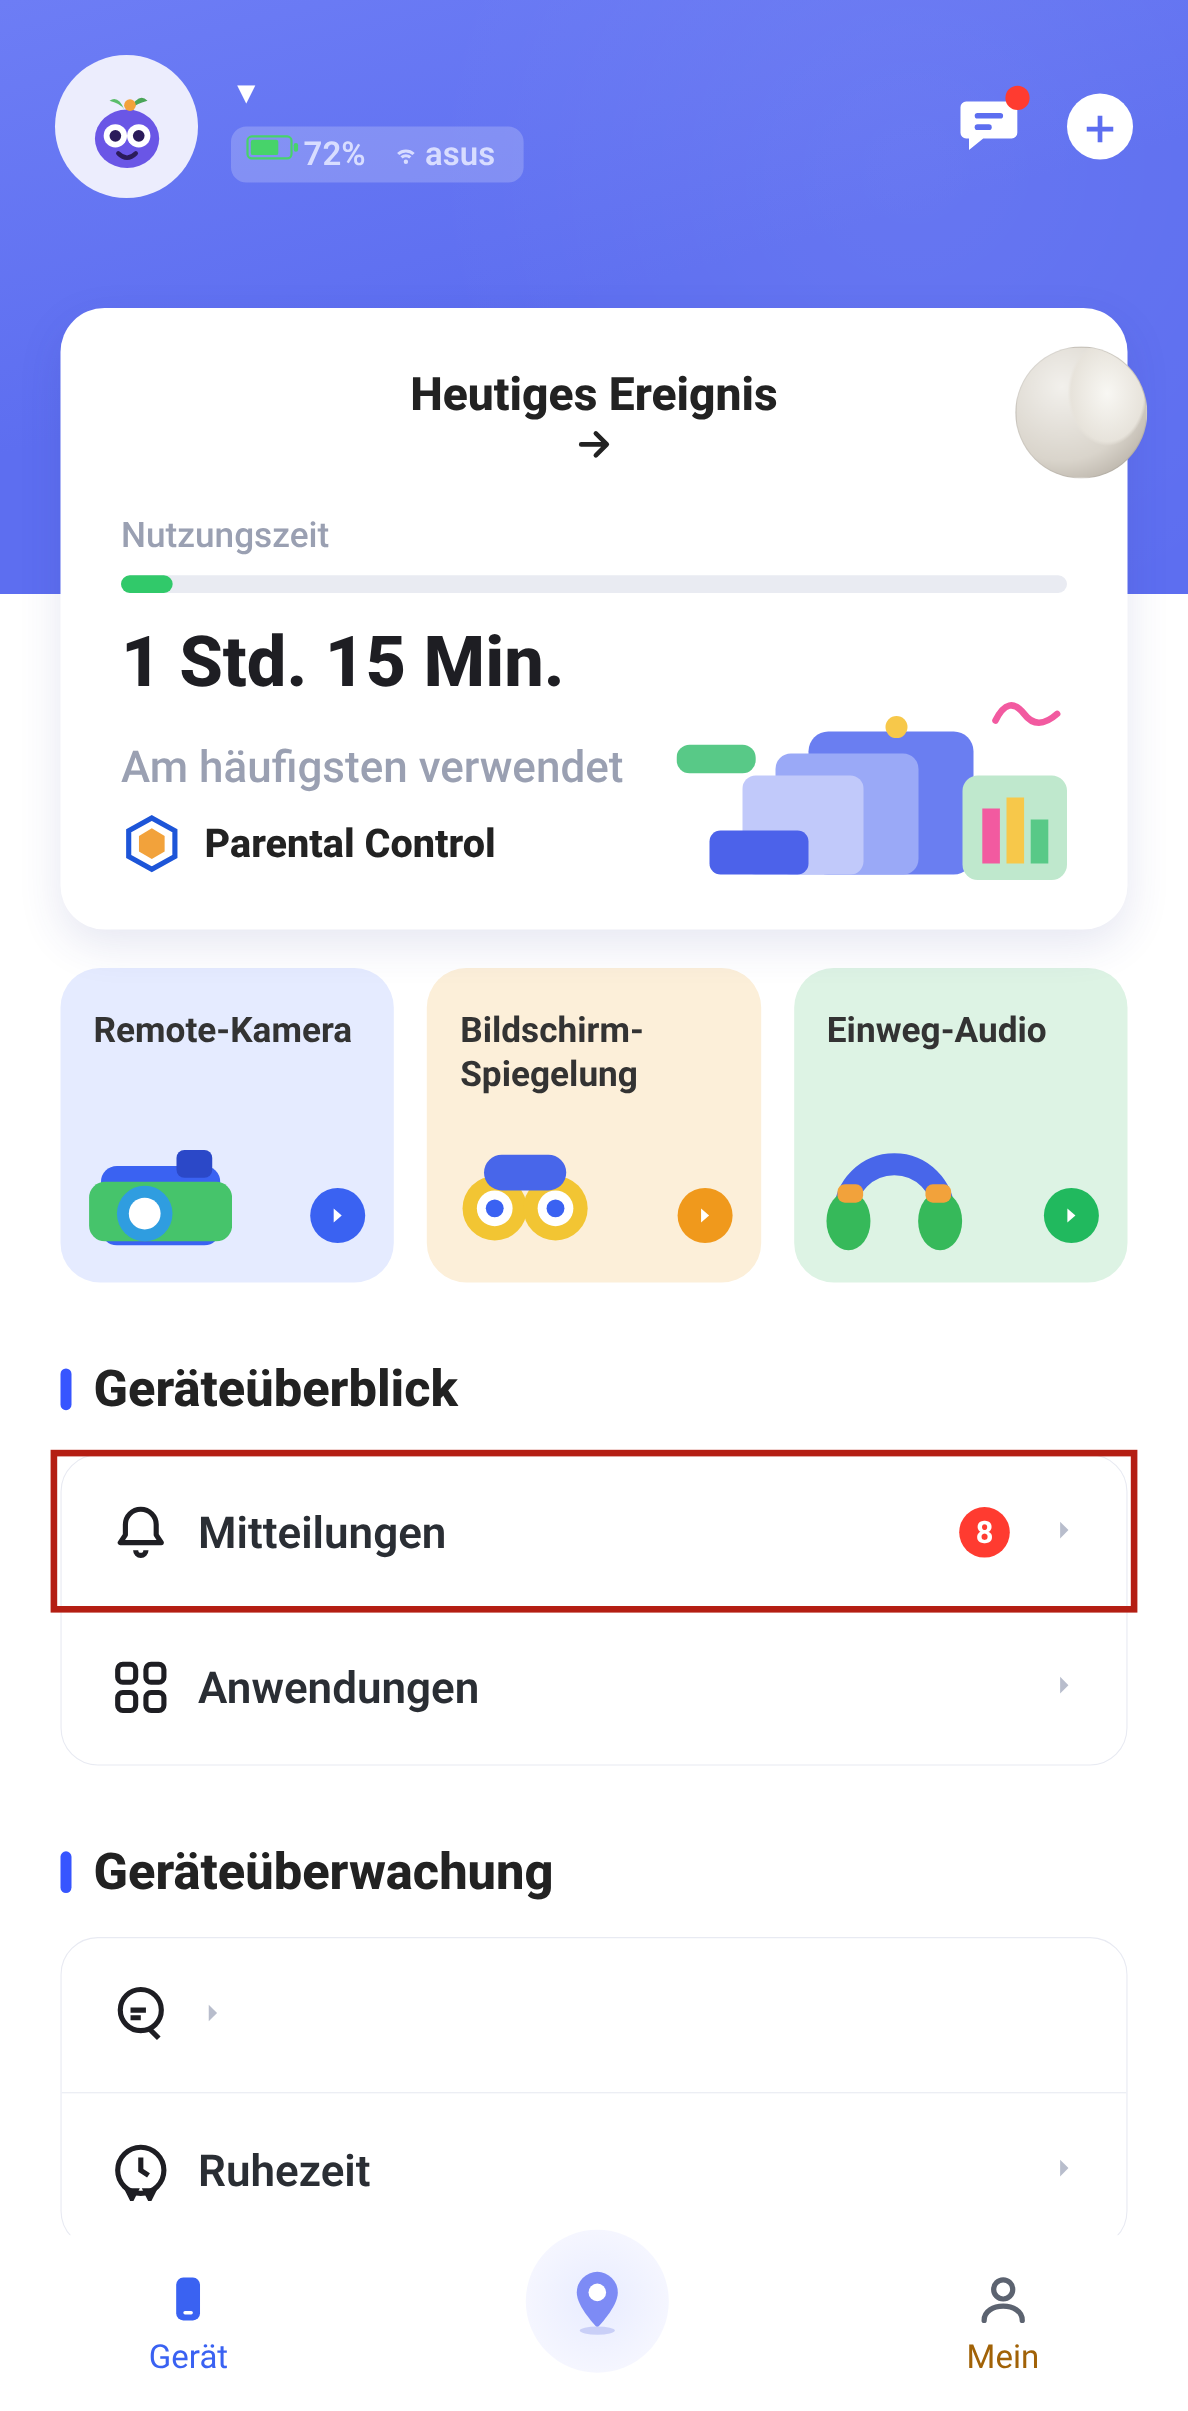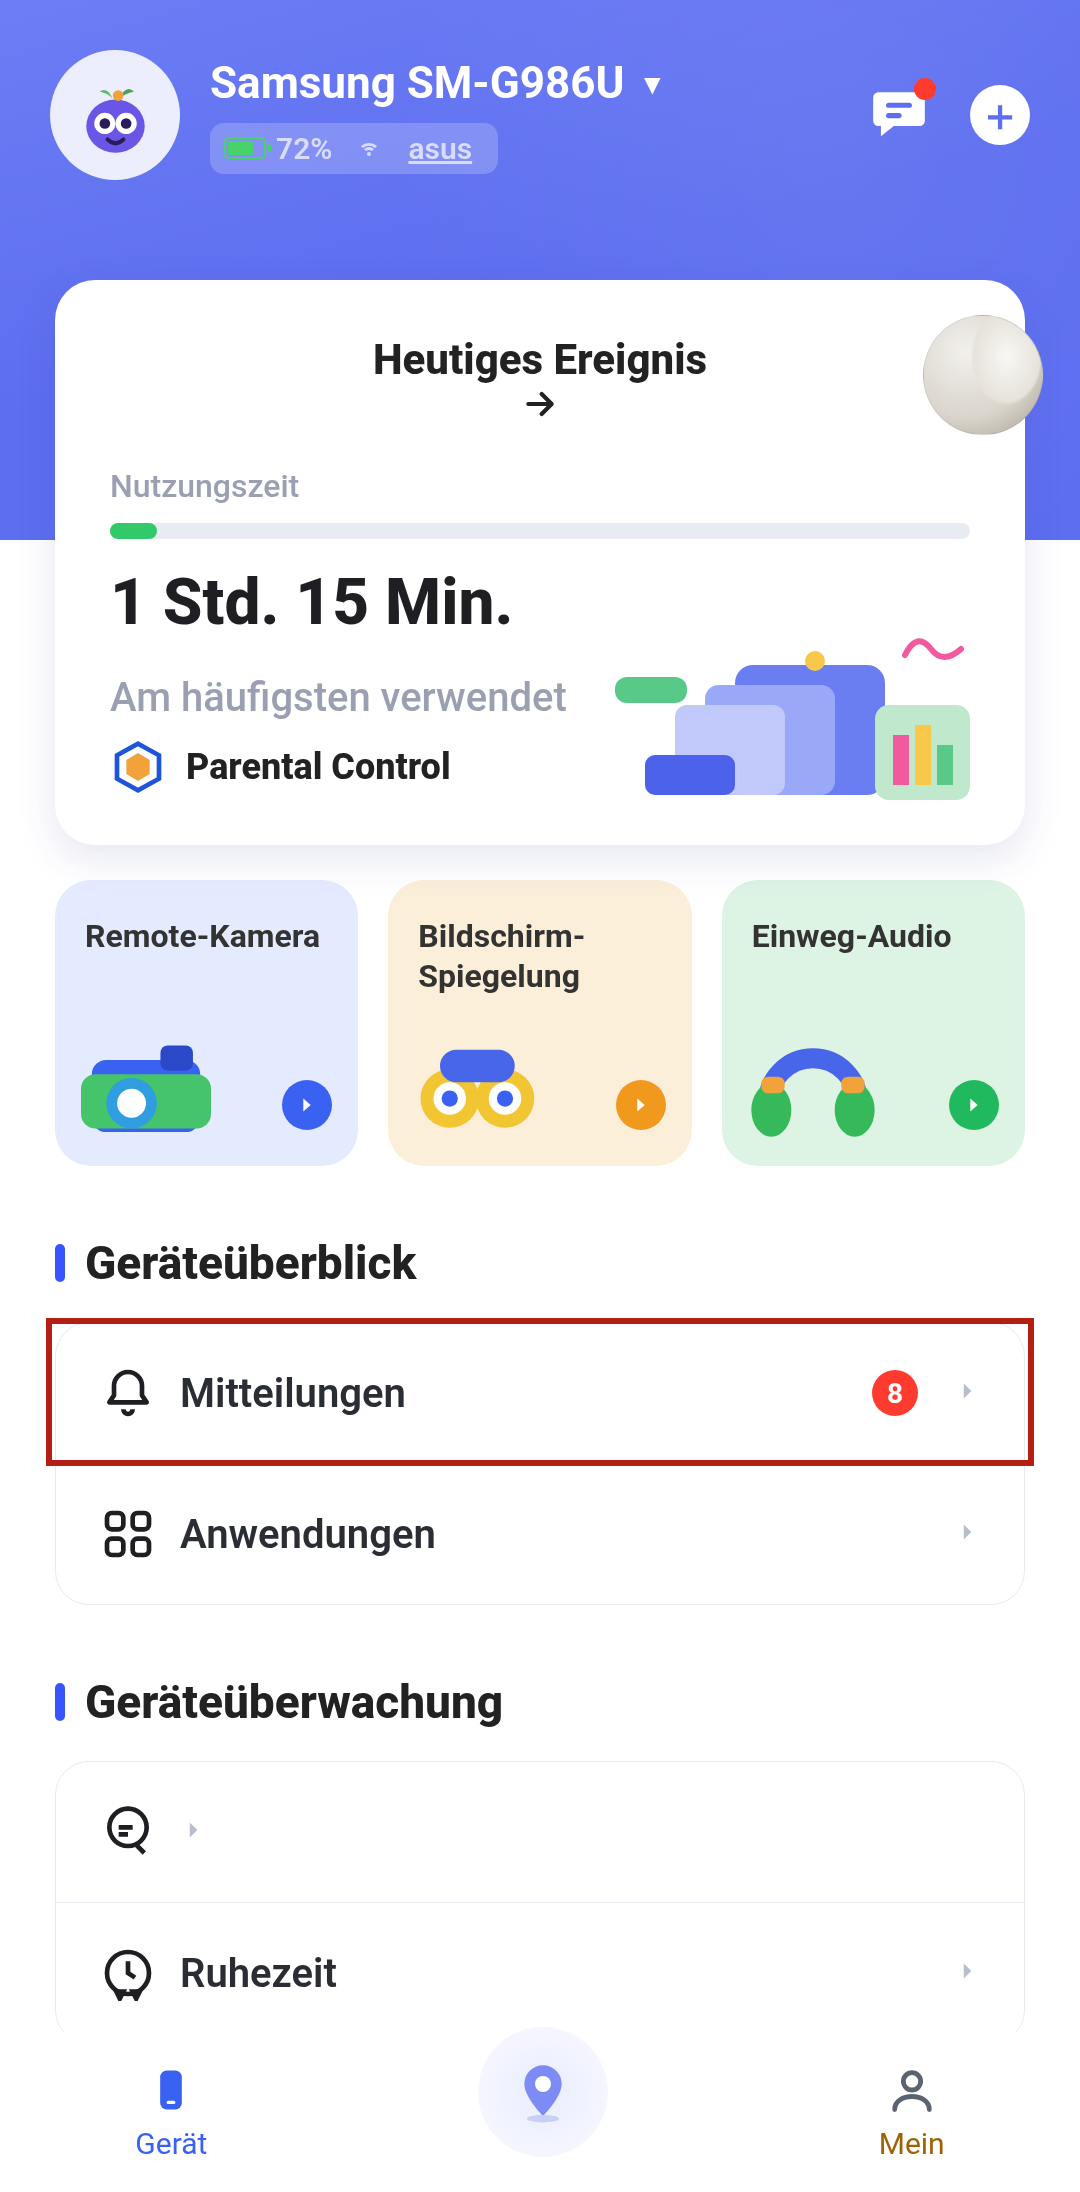--- a/index.html
+++ b/index.html
@@ -16,26 +16,26 @@
     content:""; position:absolute; top:-300px; right:-200px; width:900px; height:900px; border-radius:50%;
     background: radial-gradient(circle at center, rgba(255,255,255,0.06), transparent 70%);
   }
   .header-row { display:flex; align-items:center; gap:30px; position:relative; z-index:2;}
   .avatar { width:130px; height:130px; border-radius:50%; background:#ecedfd; display:flex; align-items:center; justify-content:center; flex-shrink:0;}
   .avatar svg { width:85px; height:85px;}
   .device-block { flex:1; }
   .device-name { color:#fff; font-size:44px; font-weight:700; display:flex; align-items:center; gap:14px;}
   .device-name .caret { font-size:28px; margin-top:4px;}
   .status-pill { display:inline-flex; align-items:center; gap:22px; margin-top:14px; background:rgba(255,255,255,0.2); padding:8px 26px 8px 14px; border-radius:14px;}
-  .battery { display:flex; align-items:center; gap:10px;}
+  .battery { display:flex; gap:10px;}
   .battery-icon { width:42px; height:22px; border:2.5px solid #47d36a; border-radius:5px; position:relative;}
   .battery-icon::after{content:"";position:absolute;right:-7px;top:5px;width:4px;height:8px;background:#47d36a;border-radius:2px;}
   .battery-fill{position:absolute;left:2px;top:2px;bottom:2px;width:65%;background:#47d36a;border-radius:2px;}
   .battery-text{color:#d8ddff; font-size:30px; font-weight:600;}
-  .wifi { display:flex; align-items:center; gap:24px; color:#d8ddff; font-size:30px; font-weight:600;text-decoration:underline;}
+  .wifi { display:flex; align-items:center; gap:2px; color:#d8ddff; font-size:30px; font-weight:600;}
   .wifi-icon{width:30px;height:24px;}
   .header-actions{display:flex; gap:40px; align-items:center;}
   .chat-btn{position:relative;}
   .chat-btn svg{width:62px;height:62px;fill:#fff;}
   .chat-dot{position:absolute;top:-4px;right:-6px;width:22px;height:22px;background:#ff3b30;border-radius:50%;}
   .plus-btn{width:60px;height:60px;border-radius:50%;background:#fff;display:flex;align-items:center;justify-content:center;color:#5d6ef0;font-size:44px;font-weight:800;}
   
   
   .event-card{
     position:absolute; left:55px; right:55px; top:280px;
@@ -107,21 +107,20 @@
         <circle cx="24" cy="38" r="4" fill="#2b1b5a"></circle>
           <circle cx="40" cy="38" r="4" fill="#2b1b5a"></circle>
         <path d="M26 50 Q32 56 38 50" stroke="#2b1b5a" stroke-width="3" fill="none" stroke-linecap="round"></path>
         <path d="M30 20 Q26 10 20 14 Q28 16 30 20" fill="#5bbd6a"></path>
         <path d="M34 20 Q40 8 46 14 Q38 16 34 20" fill="#4aa558"></path>
         <circle cx="34" cy="17" r="4" fill="#f2a23b"></circle>
       </svg>
     </div>
     <div class="device-block">
       <div class="device-name">
-        <span>Samsung SM-G986U</span>
         <span class="caret">▼</span>
       </div>
       <div class="status-pill">
         <span class="battery">
           <span class="battery-icon">
               <span class="battery-fill"></span>
             </span>
           <span class="battery-text">72%</span>
         </span>
         <span class="wifi">

